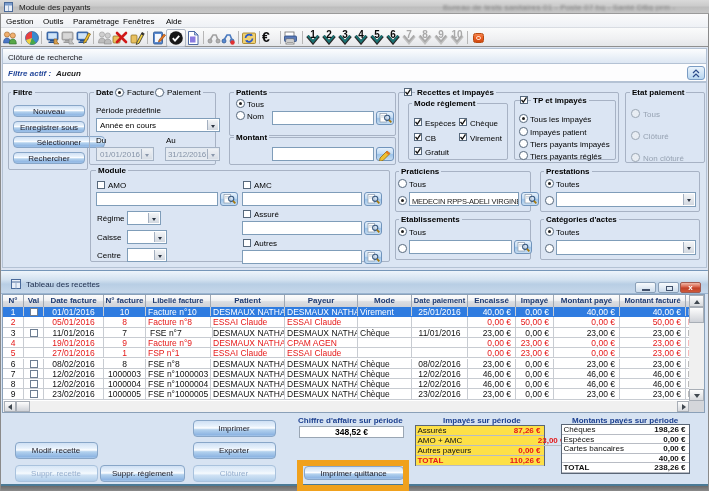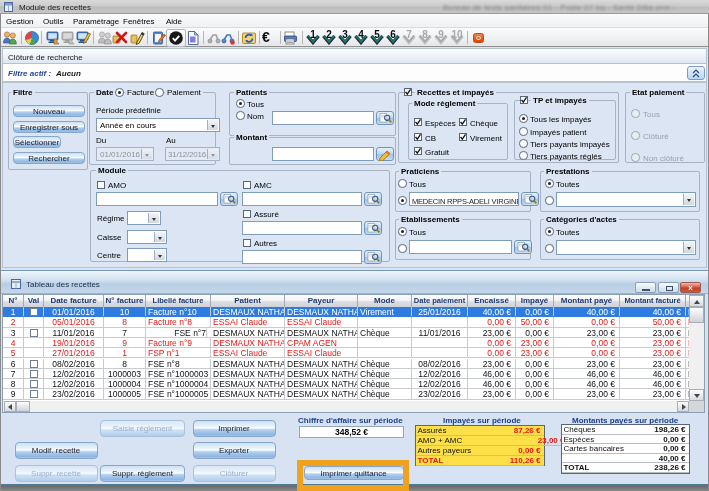--- a/index.html
+++ b/index.html
@@ -27,21 +27,21 @@
 .cell{position:absolute;top:0;height:100%;line-height:9.5px;overflow:hidden;border-right:1px solid #c8ccd2;padding-top:1px;font-size:8.5px;white-space:nowrap}
 </style></head><body>
 <div id="win">
 
 <div class="ab" style="left:0;top:0;width:709px;height:14px;background:linear-gradient(180deg,#dadada 0%,#cbcbcb 45%,#bdbdbd 55%,#c6c6c6 100%);border-bottom:1px solid #9a9a9a">
  <svg class="ab" style="left:4px;top:2px" width="10" height="10">
         <rect x="0.5" y="0.5" width="8" height="9" fill="#e8eef8" stroke="#4a6a9a" stroke-width="1"></rect>
         <rect x="1" y="1" width="7" height="2.5" fill="#7a9ccc"></rect>
         <line x1="4.5" y1="3" x2="4.5" y2="9" stroke="#9ab0cc"></line>
       </svg>
- <span class="ab" style="left:19px;top:3px;color:#1a1a1a">Module des recettes</span>
+ <span class="ab" style="left:19px;top:3px;color:#1a1a1a">Module des payants</span>
  <div class="ab" style="left:443px;top:3px;width:255px;height:8px;filter:blur(1.3px);color:#848484;font-size:8px;letter-spacing:0.2px;overflow:hidden">Bureau de tests sanitaires 01 - Poste 07 bq - Santé DBg prm - Docteur XY</div>
 </div>
 
 <div class="ab" style="left:0;top:14px;width:709px;height:14px;background:linear-gradient(180deg,#fbfbfc,#eef1f5);border-bottom:1px solid #d8dce2">
  <span class="ab" style="left:6px;top:3px;color:#000">Gestion</span>
  <span class="ab" style="left:43px;top:3px;color:#000">Outils</span>
  <span class="ab" style="left:73px;top:3px;color:#000">Paramétrage</span>
  <span class="ab" style="left:123px;top:3px;color:#000">Fenêtres</span>
  <span class="ab" style="left:166px;top:3px;color:#000">Aide</span>
 </div>
@@ -209,21 +209,21 @@
           <path d="M1 4 L4 1 L7 4 M1 8 L4 5 L7 8" stroke="#2a4a8a" stroke-width="1.2" fill="none"></path>
         </svg>
  </div>
 </div>
 <div class="ab" style="left:2px;top:82px;width:705px;height:186px;background:#dbe5f3;border:1px solid #b4c2d4"></div>
 
 <div class="gb" style="left:8px;top:92px;width:80px;height:78px"></div>
 <span class="gl" style="left:11px;top:89px">Filtre</span>
 <div class="btn" style="left:13px;top:105px;width:72px;height:12px;line-height:11px">Nouveau</div>
 <div class="btn" style="left:13px;top:121px;width:72px;height:12px;line-height:11px">Enregistrer sous</div>
-<div class="btn" style="left:13px;top:136px;width:48px;height:12px;line-height:11px">Sélectionner</div>
+<div class="btn" style="left:13px;top:136px;width:92px;height:12px;line-height:11px">Sélectionner</div>
 <div class="btn" style="left:13px;top:152px;width:72px;height:12px;line-height:11px">Rechercher</div>
 
 <div class="gb" style="left:89px;top:92px;width:127px;height:73px"></div>
 <span class="gl" style="left:94px;top:89px">Date</span>
 <div class="rad on" style="left:115px;top:88px"></div>
     <span class="gl" style="left:125px;top:89px;font-weight:normal">Facture</span>
 <div class="rad" style="left:155px;top:88px"></div>
     <span class="gl" style="left:165px;top:89px;font-weight:normal">Paiement</span>
 <span class="lbl" style="left:96px;top:106px">Période prédéfinie</span>
 <div class="cmb" style="left:96px;top:118px;width:124px;height:14px">
@@ -512,21 +512,21 @@
 <div class="cell" style="left:617px;width:66px;text-align:right;padding-right:4px">50,00 €</div>
 <div class="cell" style="left:683px;width:18px;text-align:left;padding-left:2px">N</div>
 </div>
 <div class="ab" style="left:0;top:32.6px;width:686px;height:10.3px;background:#fff;color:#101010;border-bottom:1px solid #c8ccd2">
 <div class="cell" style="left:0px;width:21px;text-align:center">3</div>
 <div class="cell" style="left:21px;width:20px">
           <div style="position:absolute;left:6px;top:1px;width:8px;height:8px;background:#fff;border:1px solid #6e7e92"></div>
         </div>
 <div class="cell" style="left:41px;width:60px;text-align:center">11/01/2016</div>
 <div class="cell" style="left:101px;width:42px;text-align:center">7</div>
-<div class="cell" style="left:139px;width:65px;text-align:right;padding-left:2px">FSE n°7</div>
+<div class="cell" style="left:145px;width:65px;text-align:left;padding-left:2px">FSE n°7</div>
 <div class="cell" style="left:208px;width:74px;text-align:left;padding-left:2px">DESMAUX NATHAL</div>
 <div class="cell" style="left:282px;width:73px;text-align:left;padding-left:2px">DESMAUX NATHAL</div>
 <div class="cell" style="left:355px;width:54px;text-align:left;padding-left:2px">Chèque</div>
 <div class="cell" style="left:409px;width:56px;text-align:center">11/01/2016</div>
 <div class="cell" style="left:465px;width:48px;text-align:right;padding-right:4px">23,00 €</div>
 <div class="cell" style="left:513px;width:38px;text-align:right;padding-right:4px">0,00 €</div>
 <div class="cell" style="left:551px;width:66px;text-align:right;padding-right:4px">23,00 €</div>
 <div class="cell" style="left:617px;width:66px;text-align:right;padding-right:4px">23,00 €</div>
 <div class="cell" style="left:683px;width:18px;text-align:left;padding-left:2px">N</div>
 </div>
@@ -650,21 +650,20 @@
         </div>
  <div style="position:absolute;left:13px;top:0;width:14px;height:11px;background:linear-gradient(#fdfdfd,#cfd2d8);border:1px solid #a8aeb6"></div>
  <div style="position:absolute;left:674px;top:0;width:12px;height:11px;background:linear-gradient(#fdfdfd,#d8dade);border:1px solid #a8aeb6">
           <div style="position:absolute;left:4px;top:2px;border-top:3.5px solid transparent;border-bottom:3.5px solid transparent;border-left:4px solid #404850"></div>
         </div>
  <div style="position:absolute;left:686px;top:0;width:15px;height:11px;background:#d4d6da"></div>
 </div>
 
 </div>
 
-<div class="btn dis" style="left:100px;top:419.5px;width:85px;height:17px;line-height:16px">Saisie règlement</div>
 <div class="btn" style="left:192.5px;top:419.5px;width:83px;height:17px;line-height:16px">Imprimer</div>
 <div class="btn" style="left:14.5px;top:442px;width:83px;height:17px;line-height:16px">Modif. recette</div>
 <div class="btn" style="left:192.5px;top:442px;width:83px;height:17px;line-height:16px">Exporter</div>
 <div class="btn dis" style="left:14.5px;top:464.5px;width:83px;height:17px;line-height:16px">Suppr. recette</div>
 <div class="btn" style="left:100px;top:464.5px;width:85px;height:17px;line-height:16px">Suppr. règlement</div>
 <div class="btn dis" style="left:192.5px;top:464.5px;width:83px;height:17px;line-height:16px">Clôturer</div>
 <span class="lbl" style="left:298px;top:416px;font-weight:bold;color:#1b3f8f">Chiffre d'affaire sur période</span>
 <div class="txt" style="left:299px;top:426px;width:105px;height:12px;border-color:#9aa6b4;text-align:center;font-weight:bold;line-height:10px;font-size:8.5px">348,52 €</div>
 <span class="lbl" style="left:443px;top:416px;font-weight:bold;color:#1b3f8f">Impayés sur période</span>
 <span class="lbl" style="left:572px;top:416px;font-weight:bold;color:#1b3f8f">Montants payés sur période</span>

